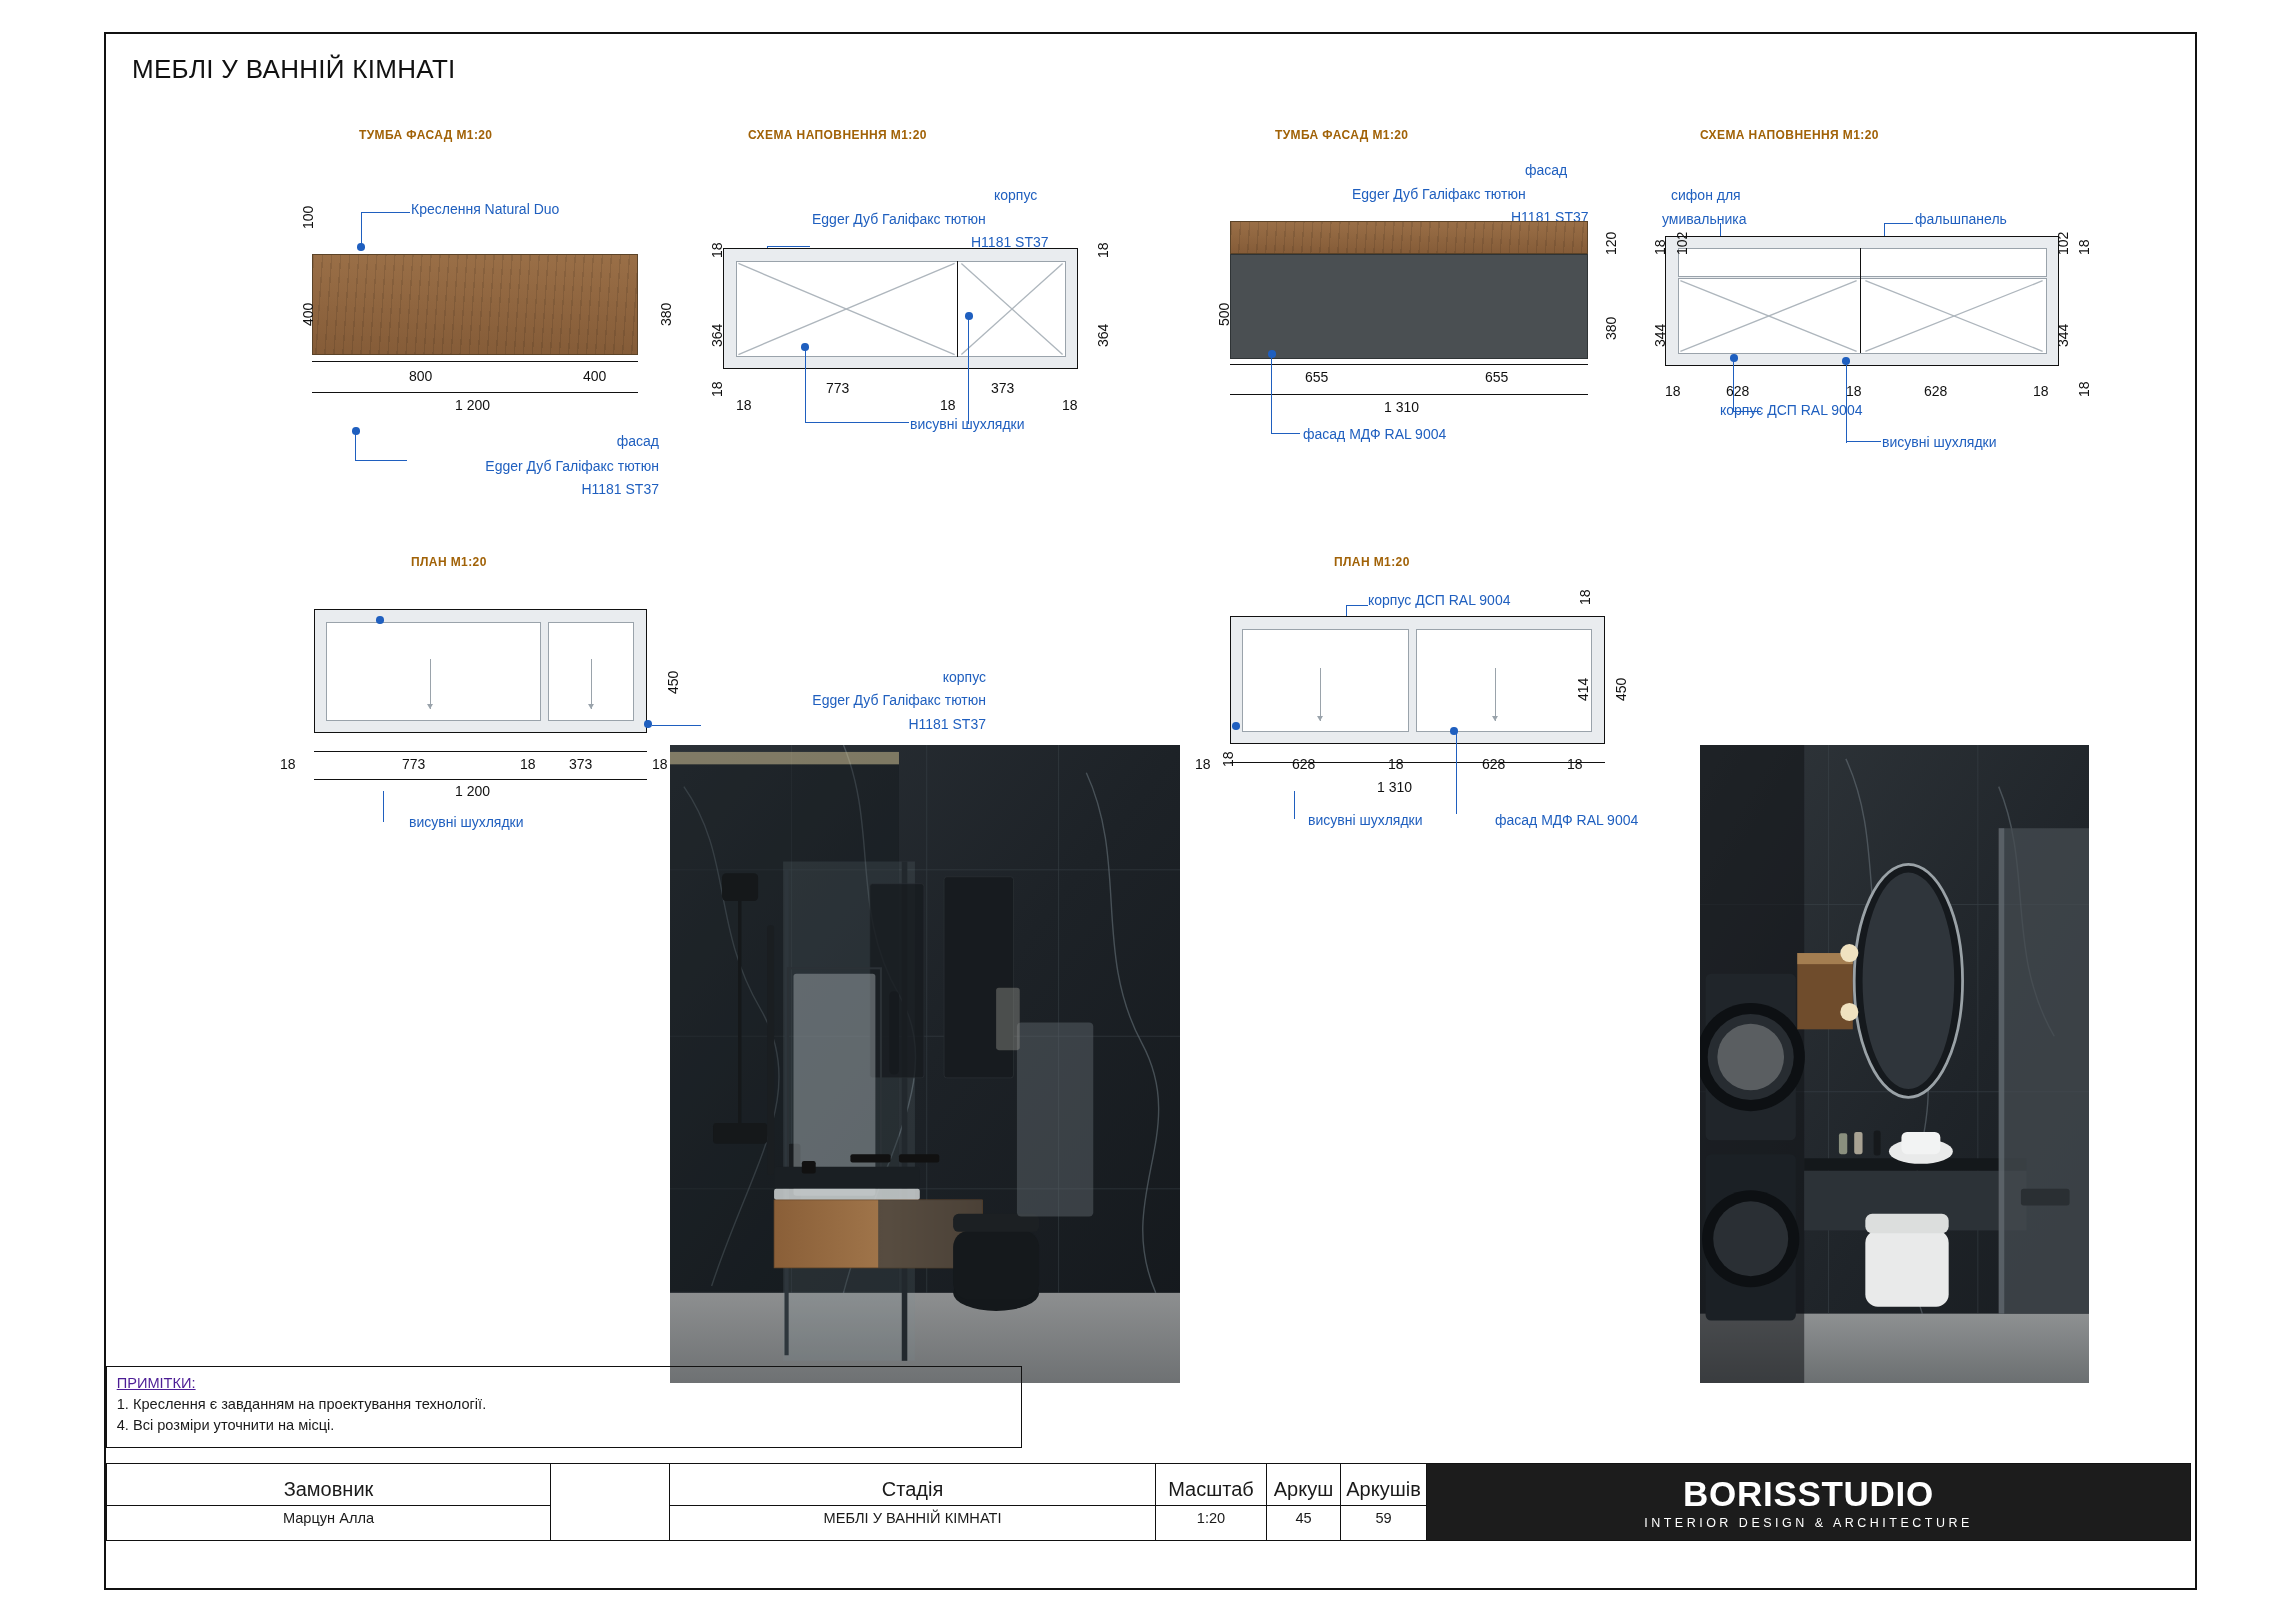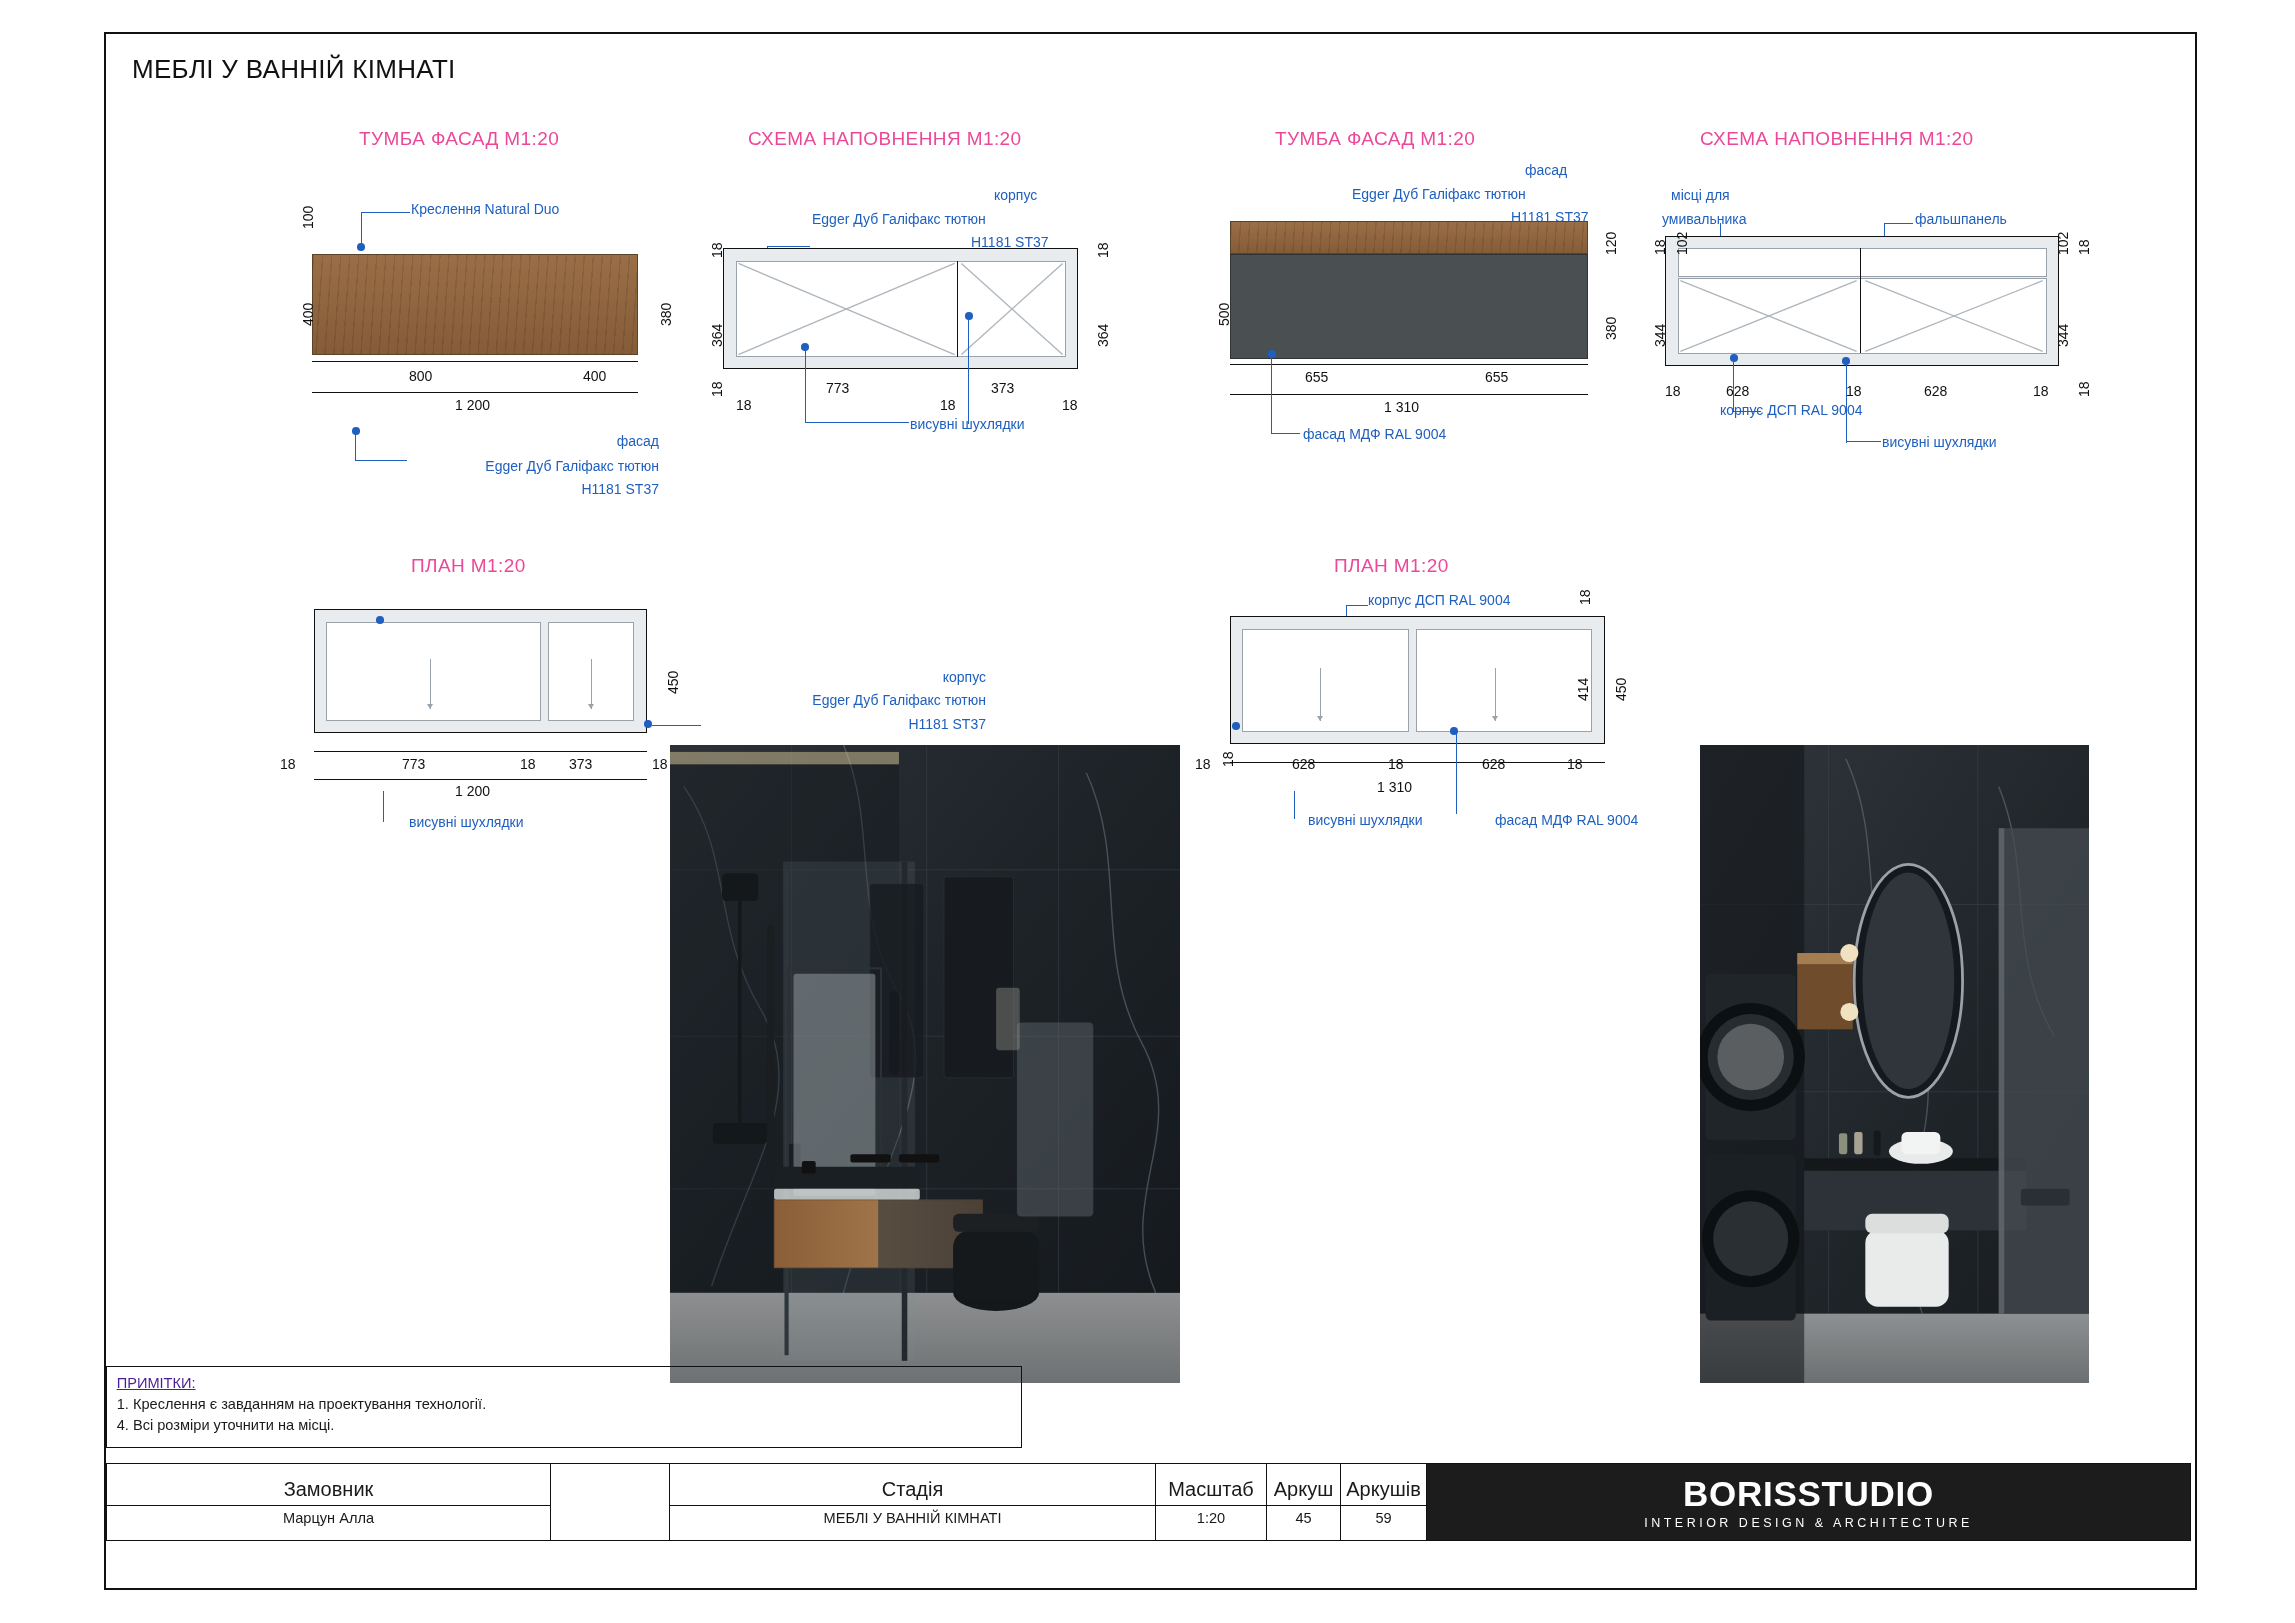--- a/index.html
+++ b/index.html
@@ -1,20 +1,20 @@
 <!DOCTYPE html>
 <html style="font-size:11px"><head>
 <meta charset="utf-8">
 <style>
   html,body{margin:0;padding:0;background:#ffffff;}
   body{width:2295px;height:1623px;font-family:"Liberation Sans",sans-serif;color:#1a1a1a;}
   .sheet{position:relative;width:2295px;height:1623px;background:#fff;box-sizing:border-box;}
   .frame{position:absolute;left:104px;top:32px;width:2089px;height:1554px;border:2.1px solid #111;}
   .title-main{position:absolute;left:132px;top:54px;font-size:26px;letter-spacing:0.3px;color:#111;}
-  .cap{position:absolute;font-size:19px;letter-spacing:0.4px;color:#ec4899;white-space:nowrap;}
+  .cap{position:absolute;font-size:12px;letter-spacing:0.4px;color:#a16207;white-space:nowrap;font-weight:bold;}
   .bluetxt{position:absolute;font-size:14px;color:#1f5fbf;white-space:nowrap;line-height:1.32;}
   .dim{position:absolute;font-size:14px;color:#111;white-space:nowrap;}
   .dimv{position:absolute;font-size:14px;color:#111;white-space:nowrap;transform:rotate(-90deg);transform-origin:0 0;}
   .ln{position:absolute;background:#111;}
   .lnb{position:absolute;background:#1f5fbf;}
   .dot{position:absolute;width:7.6px;height:7.6px;border-radius:50%;background:#1f5fbf;}
   .box{position:absolute;box-sizing:border-box;}
   .wood{background:
      repeating-linear-gradient(94deg, rgba(0,0,0,.10) 0 1.4px, rgba(255,255,255,0) 1.4px 9px),
      linear-gradient(180deg,#9a6f47,#855c38);}
@@ -125,21 +125,21 @@
   <div class="ln" style="left:1230px;top:394px;width:358px;height:0.7px;"></div>
   <div class="dim" style="left:1384px;top:399px;">1 310</div>
 
   <div class="lnb" style="left:1271px;top:354px;width:1.4px;height:80px;"></div>
   <div class="lnb" style="left:1271px;top:433px;width:29px;height:1.4px;"></div>
   <div class="dot" style="left:1268px;top:350px;"></div>
   <div class="bluetxt" style="left:1303px;top:425px;">фасад МДФ RAL 9004</div>
 
   <div class="cap" style="left:1700px;top:128px;">СХЕМА НАПОВНЕННЯ М1:20</div>
 
-  <div class="bluetxt" style="left:1671px;top:186px;">місці для</div>
+  <div class="bluetxt" style="left:1671px;top:186px;">сифон для</div>
   <div class="bluetxt" style="left:1662px;top:210px;">умивальника</div>
   <div class="bluetxt" style="left:1915px;top:210px;">фальшпанель</div>
   <div class="lnb" style="left:1720px;top:223px;width:1.4px;height:30.5px;"></div>
   <div class="dot" style="left:1855px;top:252px;"></div>
   <div class="dot" style="left:1881px;top:252px;"></div>
   <div class="lnb" style="left:1884px;top:223px;width:1.4px;height:30.5px;"></div>
   <div class="lnb" style="left:1884px;top:223px;width:29px;height:1.4px;"></div>
 
   <div class="box panel-out" style="left:1665px;top:236px;width:394px;height:130px;"></div>
   <div class="box panel-in" style="left:1678px;top:248px;width:369px;height:29px;"></div>

